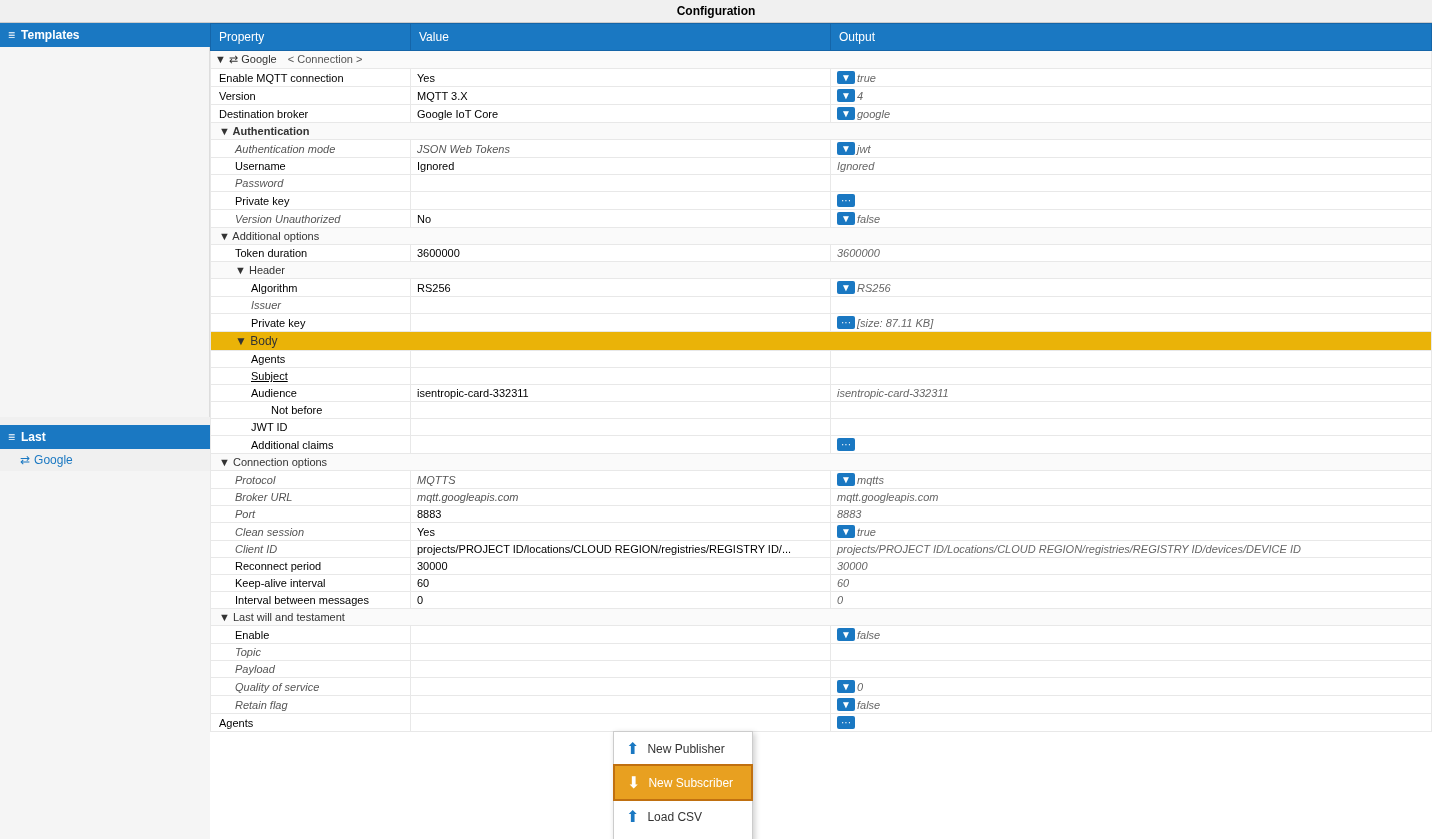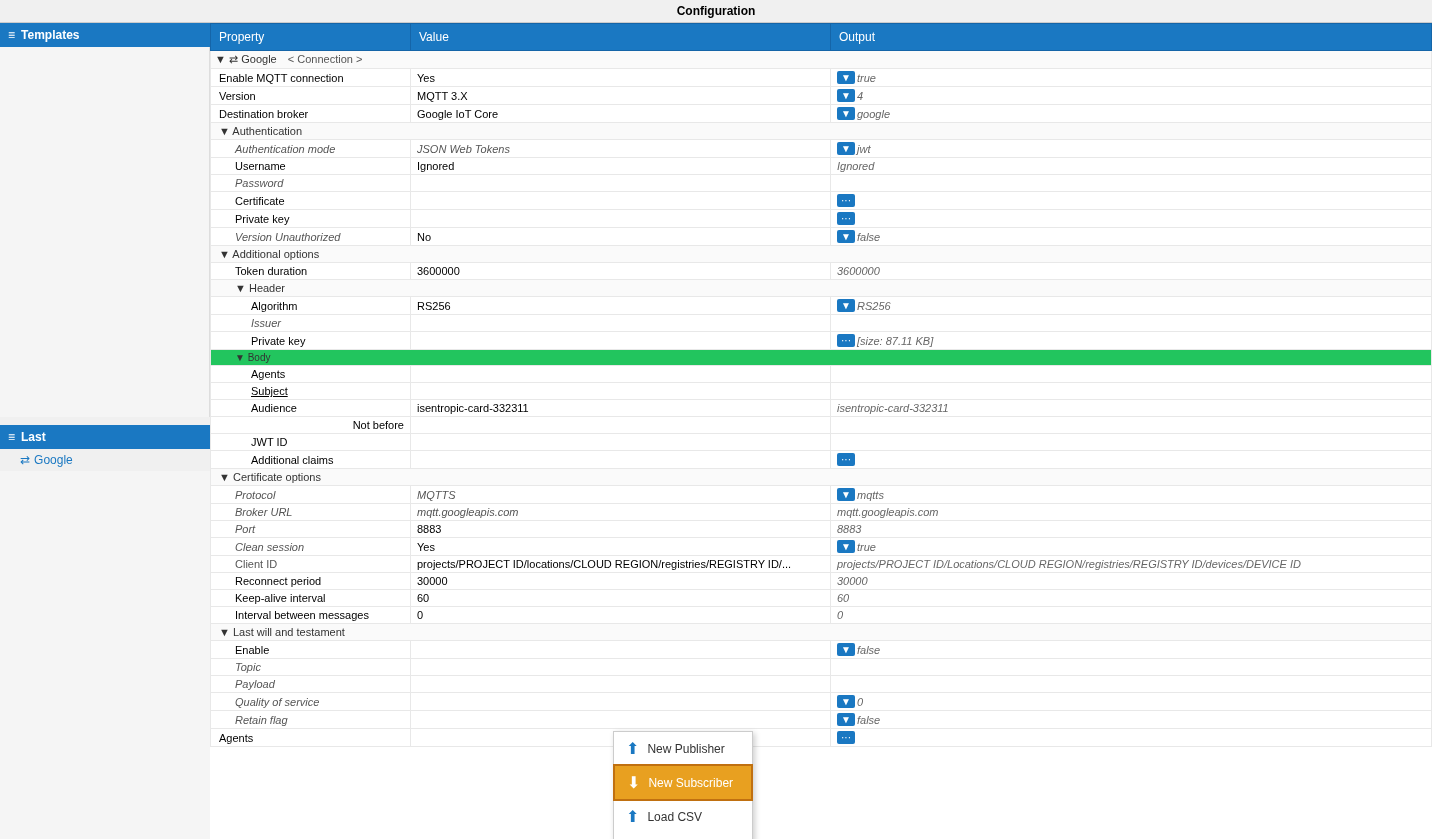--- a/index.html
+++ b/index.html
@@ -236,21 +236,21 @@
       <td style="padding-left:8px;">Destination broker</td>
       <td style="">Google IoT Core</td>
       <td>
         <div class="dropdown-cell">
           <button class="dropdown-btn">▼</button>
           <span style="font-style:italic; color:#666;">google</span>
         </div>
       </td>
     </tr>
             <tr>
-      <td colspan="3" class="property-col" style="padding-left:8px; background:#fafafa; color:#333; font-weight:normal; font-size:11px;">
+      <td colspan="3" class="property-col" style="padding-left:8px; background:#fafafa; color:#333; font-weight:bold; font-size:11px;">
         ▼ Authentication
         
       </td>
     </tr>
             <tr>
       <td style="padding-left:24px; font-style:italic; color:#555;">Authentication mode</td>
       <td style=" font-style:italic; color:#555;">JSON Web Tokens</td>
       <td>
         <div class="dropdown-cell">
           <button class="dropdown-btn">▼</button>
@@ -263,30 +263,20 @@
       <td style="">Ignored</td>
       <td>
         <span style="font-style:italic; color:#666;">Ignored</span>
       </td>
     </tr>
             <tr>
       <td style="padding-left:24px; font-style:italic; color:#555;">Password</td>
       <td style=""></td>
       <td>
         <span style="font-style:italic; color:#666;"></span>
-      </td>
-    </tr>
-            <tr>
-      <td style="padding-left:24px;">Certificate</td>
-      <td style=""><no file="" selected=""></no></td>
-      <td>
-        <div class="dropdown-cell">
-          <button class="ellipsis-btn">···</button>
-          <span style="font-style:italic; color:#666;"><no file="" selected=""></no></span>
-        </div>
       </td>
     </tr>
             <tr>
       <td style="padding-left:24px;">Private key</td>
       <td style=""><no file="" selected=""></no></td>
       <td>
         <div class="dropdown-cell">
           <button class="ellipsis-btn">···</button>
           <span style="font-style:italic; color:#666;"><no file="" selected=""></no></span>
         </div>
@@ -342,21 +332,21 @@
       <td style="padding-left:40px;">Private key</td>
       <td style=""><embedded file=""></embedded></td>
       <td>
         <div class="dropdown-cell">
           <button class="ellipsis-btn">···</button>
           <span style="font-style:italic; color:#666;"><embedded file=""> [size: 87.11 KB]</embedded></span>
         </div>
       </td>
     </tr>
             <tr>
-      <td colspan="3" class="property-col" style="padding-left:24px; background:#22c55e; color:#333; font-weight:normal; font-size:10px;">
+      <td colspan="3" class="property-col" style="padding-left:24px; background:#eab308; color:#333; font-weight:normal; font-size:12px;">
         ▼ Body
         
       </td>
     </tr>
             <tr>
       <td style="padding-left:40px;">Agents</td>
       <td style=""></td>
       <td>
         <span style="font-style:italic; color:#666;"></span>
       </td>
@@ -369,21 +359,21 @@
       </td>
     </tr>
             <tr>
       <td style="padding-left:40px;">Audience</td>
       <td style="">isentropic-card-332311</td>
       <td>
         <span style="font-style:italic; color:#666;">isentropic-card-332311</span>
       </td>
     </tr>
             <tr>
-      <td style="padding-left:60px;text-align:right;">Not before</td>
+      <td style="padding-left:60px;">Not before</td>
       <td style=""></td>
       <td>
         <span style="font-style:italic; color:#666;"></span>
       </td>
     </tr>
             <tr>
       <td style="padding-left:40px;">JWT ID</td>
       <td style=""></td>
       <td>
         <span style="font-style:italic; color:#666;"></span>
@@ -394,21 +384,21 @@
       <td style=""></td>
       <td>
         <div class="dropdown-cell">
           <button class="ellipsis-btn">···</button>
           <span style="font-style:italic; color:#666;"></span>
         </div>
       </td>
     </tr>
             <tr>
       <td colspan="3" class="property-col" style="padding-left:8px; background:#fafafa; color:#333; font-weight:normal; font-size:11px;">
-        ▼ Certificate options
+        ▼ Connection options
         
       </td>
     </tr>
             <tr>
       <td style="padding-left:24px; font-style:italic; color:#555;">Protocol</td>
       <td style=" font-style:italic; color:#555;">MQTTS</td>
       <td>
         <div class="dropdown-cell">
           <button class="dropdown-btn">▼</button>
           <span style="font-style:italic; color:#666;">mqtts</span>
@@ -433,21 +423,21 @@
       <td style="padding-left:24px; font-style:italic; color:#555;">Clean session</td>
       <td style="">Yes</td>
       <td>
         <div class="dropdown-cell">
           <button class="dropdown-btn">▼</button>
           <span style="font-style:italic; color:#666;">true</span>
         </div>
       </td>
     </tr>
             <tr>
-      <td style="padding-left:24px; color:#555;margin-top:42px;">Client ID</td>
+      <td style="padding-left:24px; font-style:italic; color:#555;margin-top:42px;">Client ID</td>
       <td style="">projects/PROJECT ID/locations/CLOUD REGION/registries/REGISTRY ID/...</td>
       <td>
         <span style="font-style:italic; color:#666;">projects/PROJECT ID/Locations/CLOUD REGION/registries/REGISTRY ID/devices/DEVICE ID</span>
       </td>
     </tr>
             <tr>
       <td style="padding-left:24px;">Reconnect period</td>
       <td style="">30000</td>
       <td>
         <span style="font-style:italic; color:#666;">30000</span>

